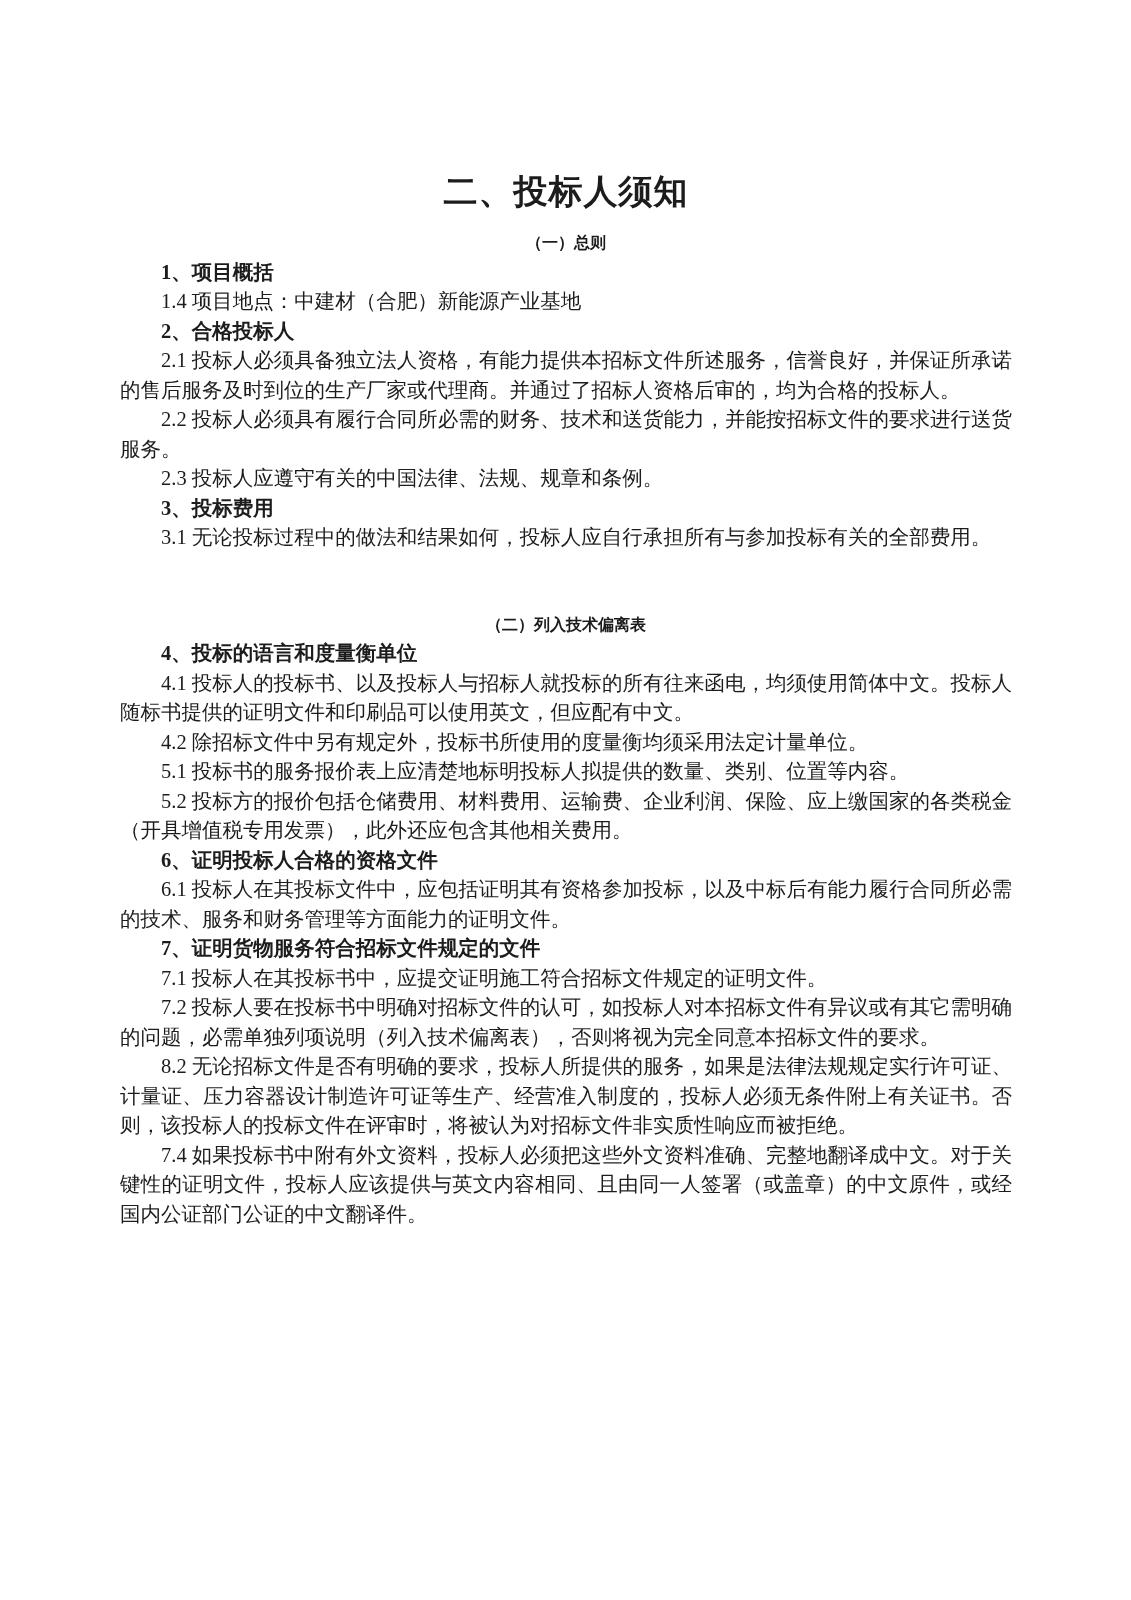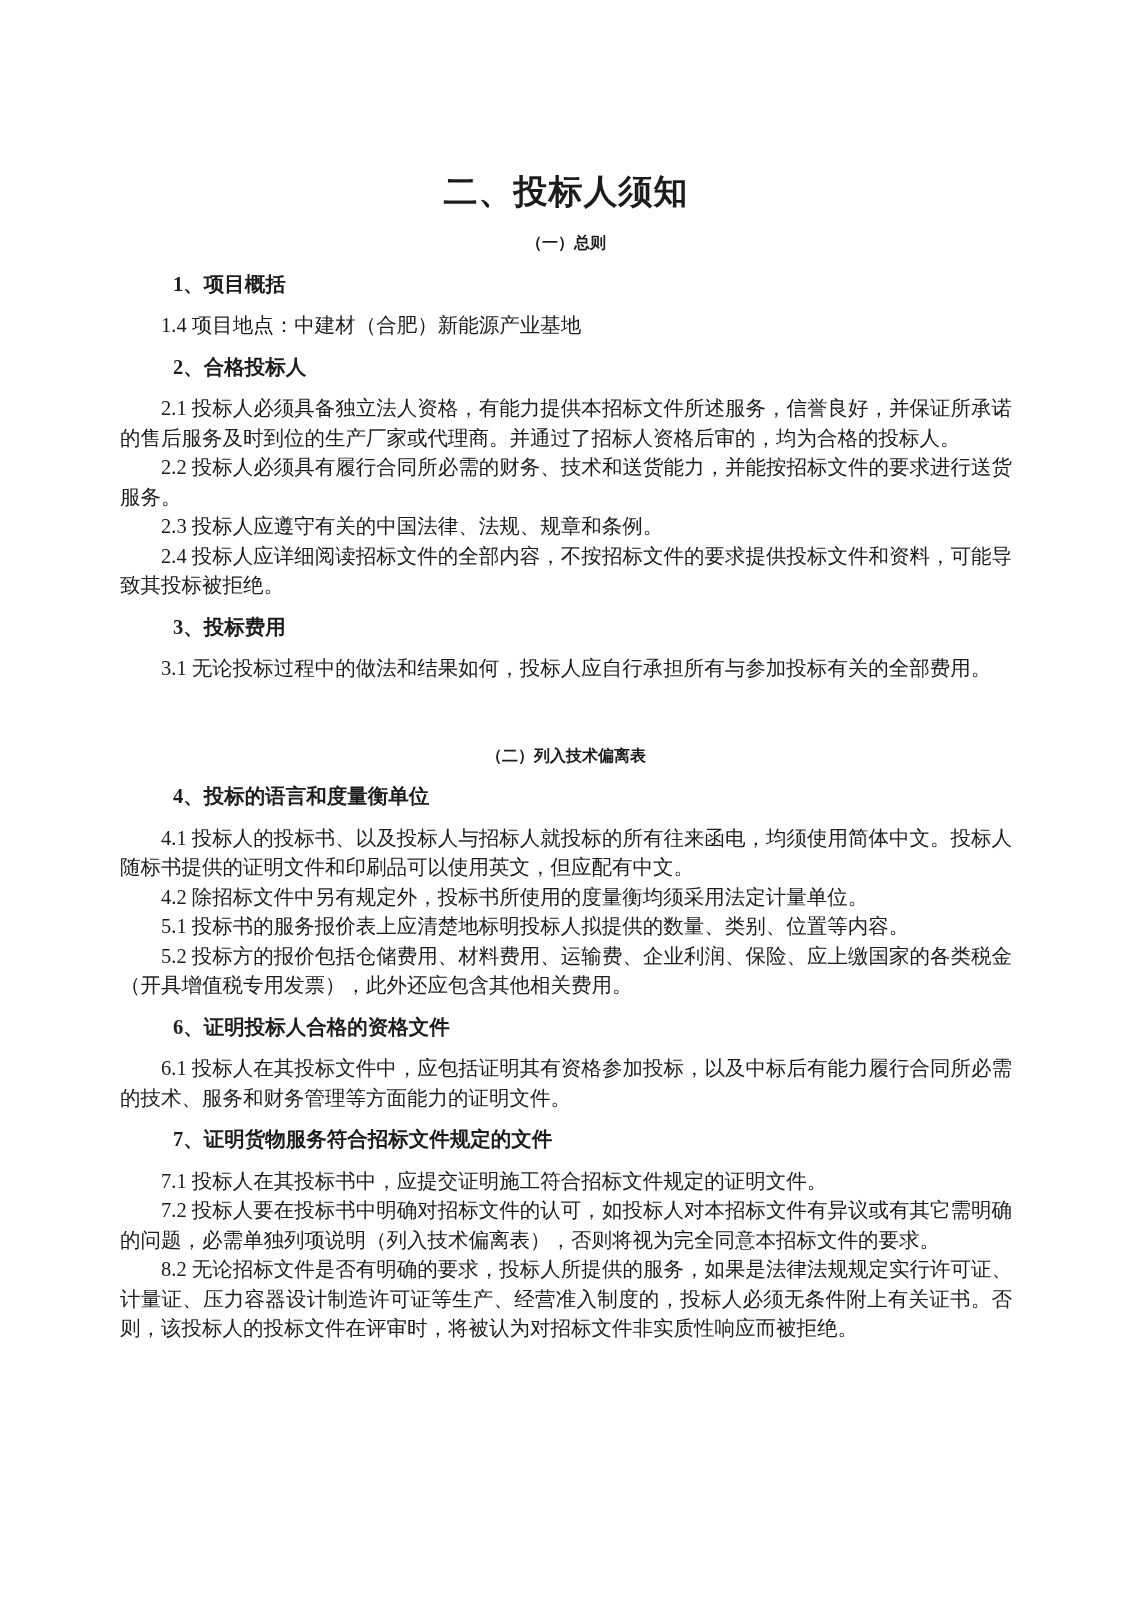--- a/index.html
+++ b/index.html
@@ -32,21 +32,21 @@
   .section-heading {
     font-size: 16px;
     font-weight: bold;
     text-align: center;
     margin: 0;
     line-height: 29.5px;
   }
   .sub-heading {
     font-size: 20.5px;
     font-weight: bold;
-    margin: 12px;
+    margin: 0;
     line-height: 29.5px;
     text-indent: 2em;
   }
   .para {
     font-size: 20.5px;
     font-weight: normal;
     margin: 0;
     line-height: 29.5px;
     text-indent: 2em;
     text-align: justify;
@@ -65,34 +65,34 @@
     <h1 class="doc-title">二、投标人须知</h1>
 
     <h2 class="section-heading">（一）总则</h2>
 
     <p class="sub-heading">1、项目概括</p>
     <p class="para">1.4 项目地点：中建材（合肥）新能源产业基地</p>
     <p class="sub-heading">2、合格投标人</p>
     <p class="para">2.1 投标人必须具备独立法人资格，有能力提供本招标文件所述服务，信誉良好，并保证所承诺的售后服务及时到位的生产厂家或代理商。并通过了招标人资格后审的，均为合格的投标人。</p>
     <p class="para">2.2 投标人必须具有履行合同所必需的财务、技术和送货能力，并能按招标文件的要求进行送货服务。</p>
     <p class="para">2.3 投标人应遵守有关的中国法律、法规、规章和条例。</p>
-    <p class="para">2.4 投标人应详细阅读招标文件的全部内容，不按招标文件的要求提供投标文件和资料，可能导致其投标被拒绝。</p>
     <p class="sub-heading">3、投标费用</p>
     <p class="para">3.1 无论投标过程中的做法和结果如何，投标人应自行承担所有与参加投标有关的全部费用。</p>
 
     <div class="section-spacer"></div>
 
     <h2 class="section-heading">（二）列入技术偏离表</h2>
 
     <p class="sub-heading">4、投标的语言和度量衡单位</p>
     <p class="para">4.1 投标人的投标书、以及投标人与招标人就投标的所有往来函电，均须使用简体中文。投标人随标书提供的证明文件和印刷品可以使用英文，但应配有中文。</p>
     <p class="para">4.2 除招标文件中另有规定外，投标书所使用的度量衡均须采用法定计量单位。</p>
     <p class="para">5.1 投标书的服务报价表上应清楚地标明投标人拟提供的数量、类别、位置等内容。</p>
     <p class="para">5.2 投标方的报价包括仓储费用、材料费用、运输费、企业利润、保险、应上缴国家的各类税金（开具增值税专用发票），此外还应包含其他相关费用。</p>
     <p class="sub-heading">6、证明投标人合格的资格文件</p>
     <p class="para">6.1 投标人在其投标文件中，应包括证明其有资格参加投标，以及中标后有能力履行合同所必需的技术、服务和财务管理等方面能力的证明文件。</p>
     <p class="sub-heading">7、证明货物服务符合招标文件规定的文件</p>
     <p class="para">7.1 投标人在其投标书中，应提交证明施工符合招标文件规定的证明文件。</p>
     <p class="para">7.2 投标人要在投标书中明确对招标文件的认可，如投标人对本招标文件有异议或有其它需明确的问题，必需单独列项说明（列入技术偏离表），否则将视为完全同意本招标文件的要求。</p>
     <p class="para">8.2 无论招标文件是否有明确的要求，投标人所提供的服务，如果是法律法规规定实行许可证、计量证、压力容器设计制造许可证等生产、经营准入制度的，投标人必须无条件附上有关证书。否则，该投标人的投标文件在评审时，将被认为对招标文件非实质性响应而被拒绝。</p>
+    <p class="para">7.4 如果投标书中附有外文资料，投标人必须把这些外文资料准确、完整地翻译成中文。对于关键性的证明文件，投标人应该提供与英文内容相同、且由同一人签署（或盖章）的中文原件，或经国内公证部门公证的中文翻译件。</p>
 
   </div>
 </div>
 
 </body></html>

